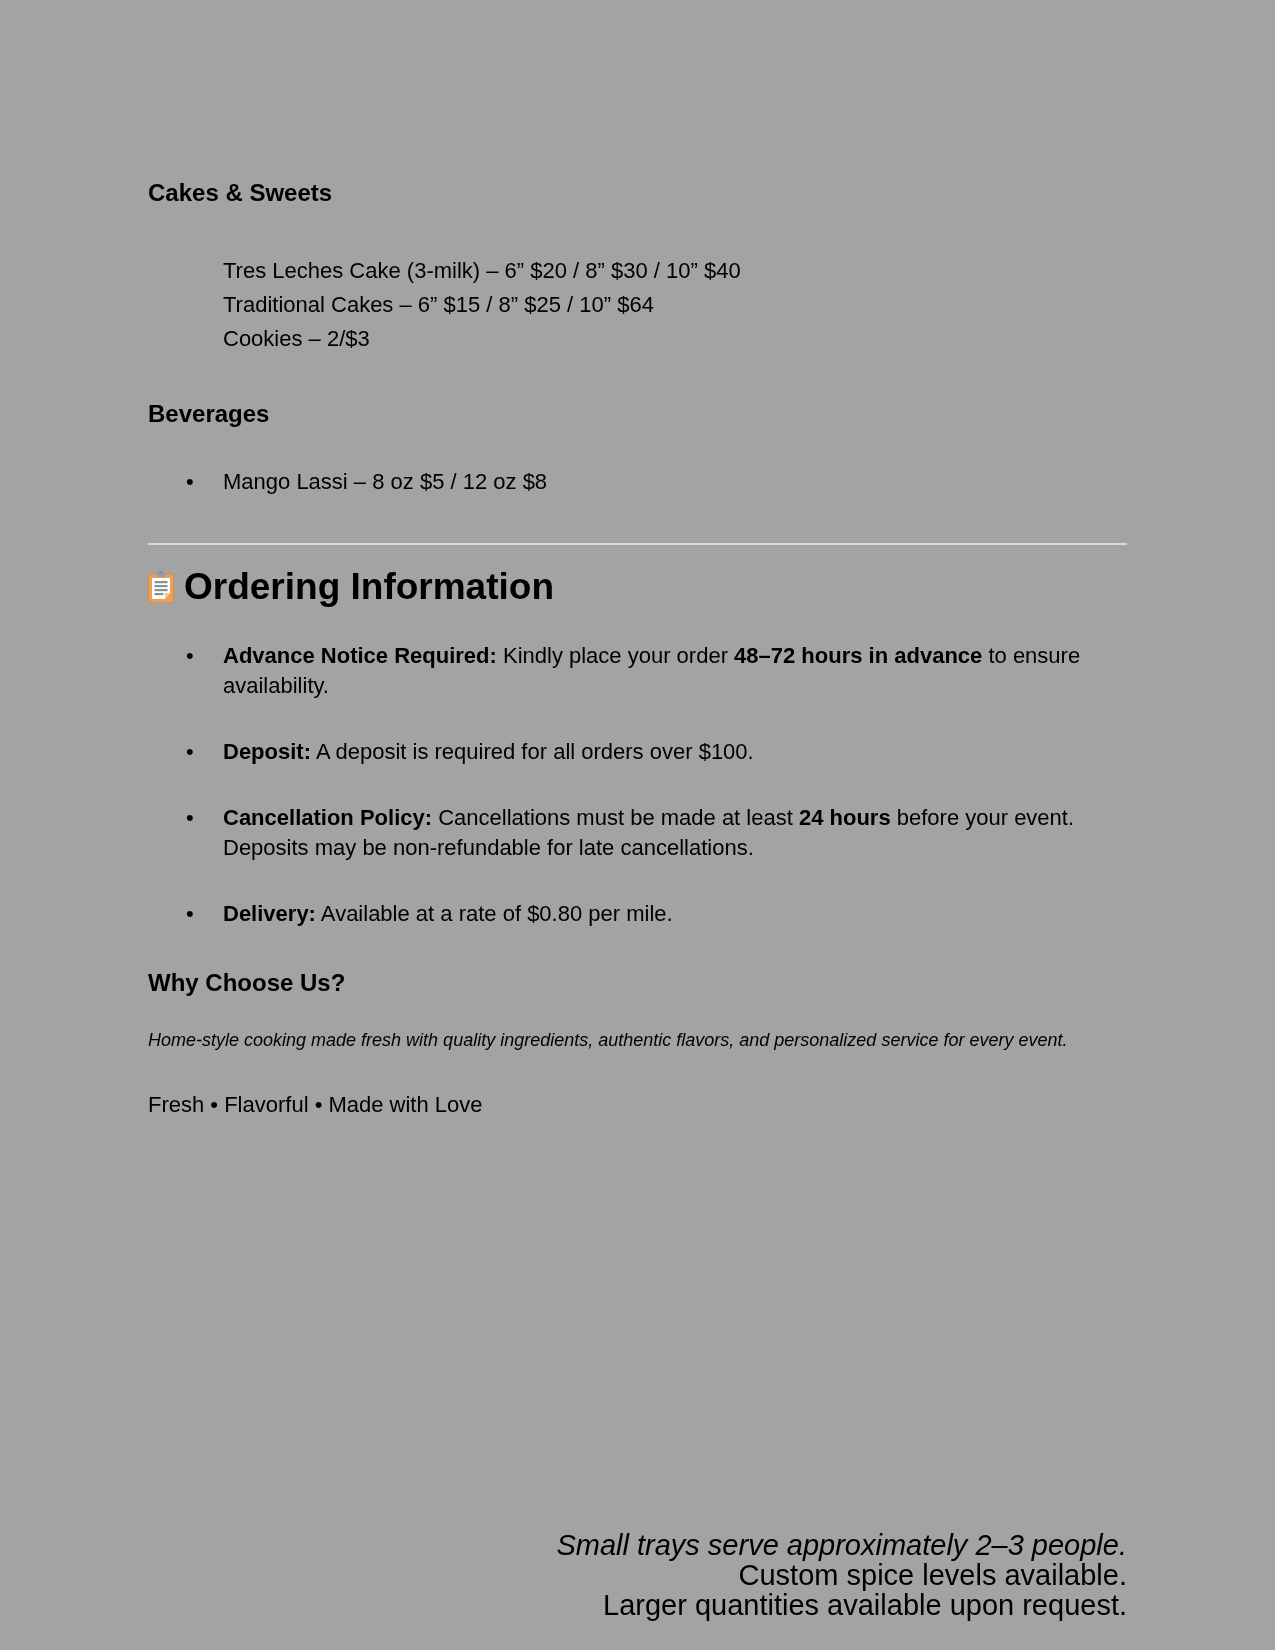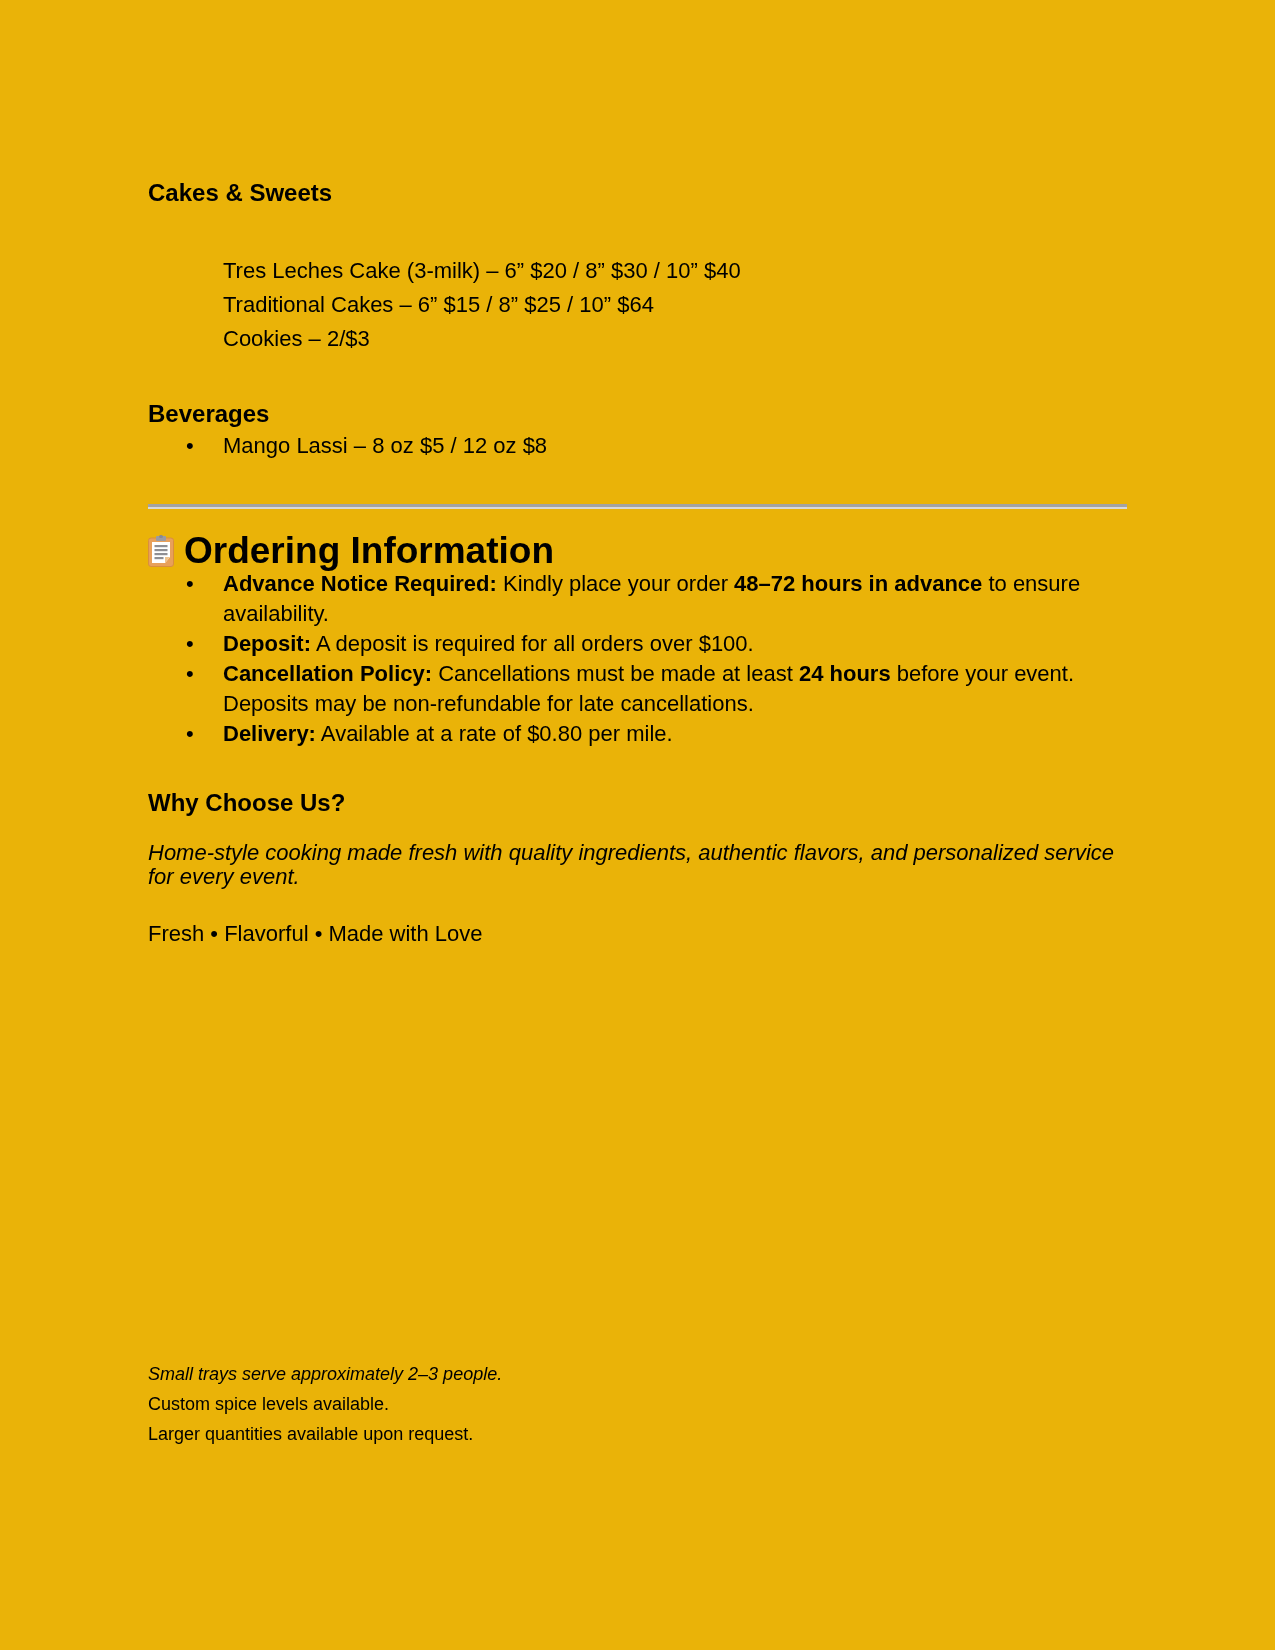--- a/index.html
+++ b/index.html
@@ -12,21 +12,21 @@
     height: 1650px;
     overflow: hidden;
     font-family: "Liberation Sans", "DejaVu Sans", sans-serif;
     color: #000000;
   }
   .page {
     box-sizing: border-box;
     width: 1275px;
     height: 1650px;
     padding: 176px 148px 0 148px;
-    background: #eab308;
+    background: #a3a3a3;
   }
   
   .h-sm {
     font-size: 24px;
     line-height: 34px;
     font-weight: bold;
     margin: 0;
   }
   
   .plain-list {
@@ -42,20 +42,21 @@
   ul.bullets {
     list-style: none;
     margin: 0;
     padding: 0;
   }
   ul.bullets li {
     position: relative;
     padding-left: 75px;
     font-size: 22px;
     line-height: 30px;
+    margin-top: 36px;
   }
   ul.bullets li::before {
     content: "\2022";
     position: absolute;
     left: 38px;
     top: 0;
     font-size: 22px;
     line-height: 30px;
   }
   .bev-list { margin-top: 15px; }
@@ -83,33 +84,34 @@
   .clip-icon svg { width: 100%; height: 100%; }
   .h-lg {
     font-size: 37px;
     line-height: 36px;
     font-weight: bold;
   }
   .ordering-list { margin-top: 38px; }
   .heading-why { margin-top: 37px; }
   .tagline {
     margin: 21px 0 0 0;
-    font-size: 22px;
-    line-height: 24px;
+    font-size: 18px;
+    line-height: 39px;
     font-style: italic;
   }
   .motto {
     margin: 30px 0 0 0;
     font-size: 22px;
     line-height: 30px;
   }
   .footer-notes {
     margin-top: 410px;
-    font-size: 18px;
+    font-size: 29px;
     line-height: 30px;
+    text-align: right;
   }
   .italic { font-style: italic; }
   b { font-weight: bold; }
 </style>
 </head>
 <body>
 
 <div class="page">
 
   <h2 class="h-sm">Cakes &amp; Sweets</h2>

